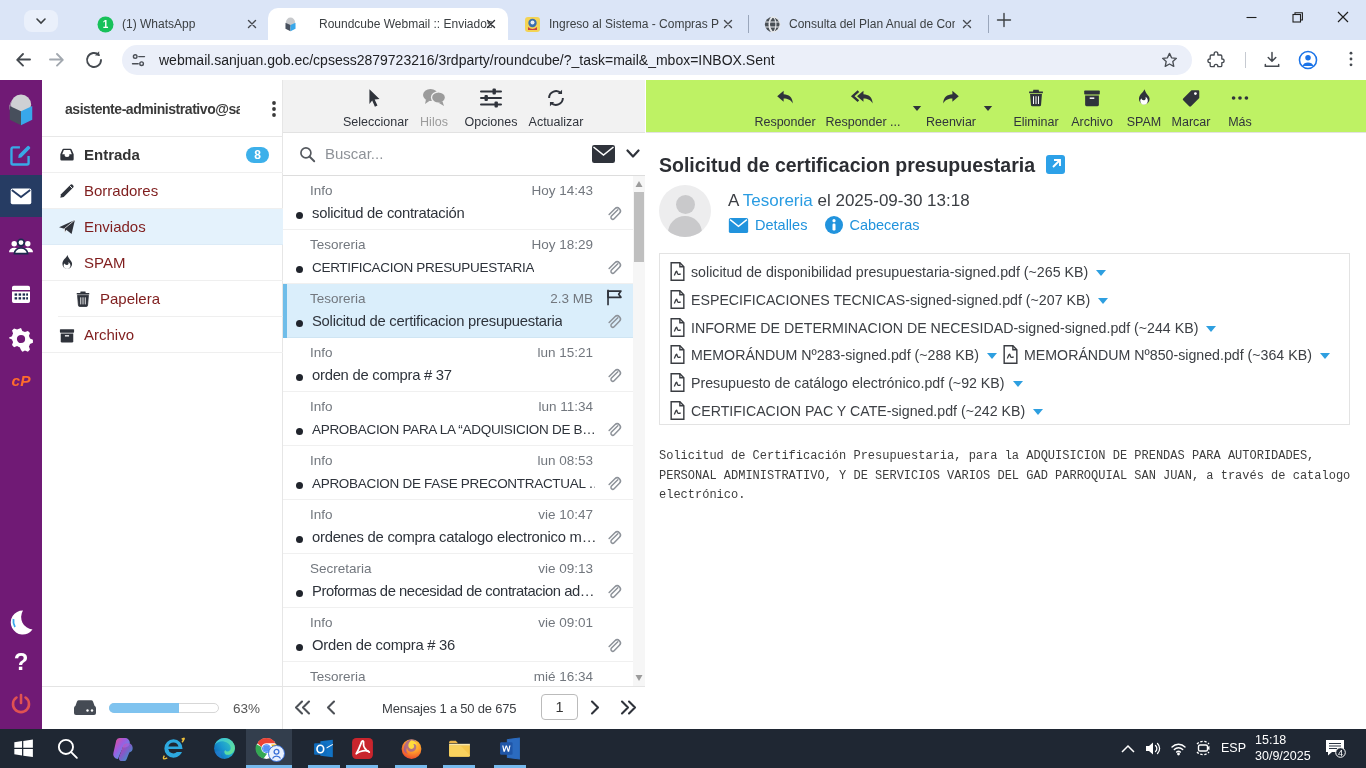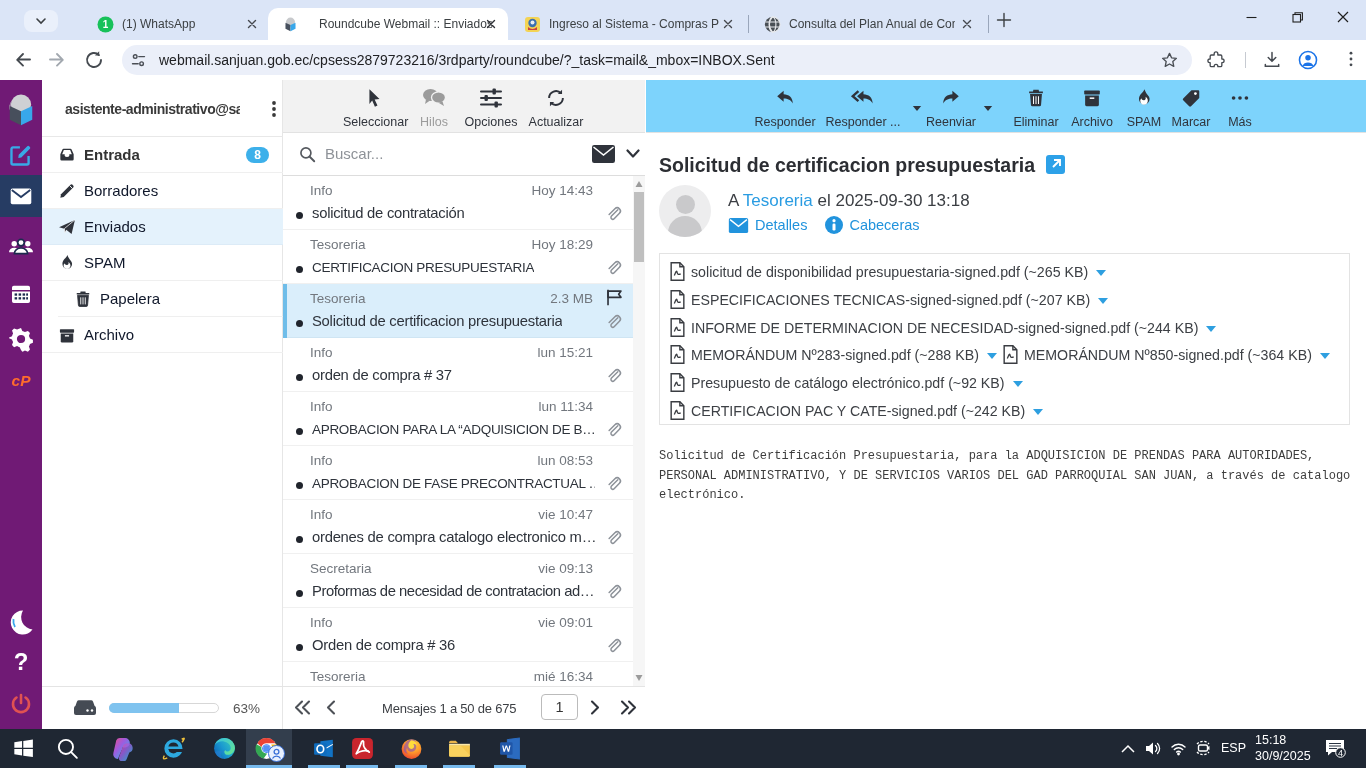--- a/index.html
+++ b/index.html
@@ -26,42 +26,42 @@
 
 #app { left:0; top:80px; width:1366px; height:649px; background:#fff; }
 
 
 #side { position:absolute; left:0; top:0; width:42px; height:649px; background:#701a75; }
 .sideitem { position:absolute; left:0; width:42px; display:flex; align-items:center; justify-content:center; }
 
 
 #folders { position:absolute; left:42px; top:0; width:241px; height:649px; background:#fff; border-right:1px solid #e6e6e6; }
 #acct { position:absolute; left:0; top:0; width:241px; height:57px; border-bottom:1px solid #e8e8e8; }
-.folder { position:absolute; left:0; width:241px; height:36px; border-bottom:1px solid #efefef; display:flex; align-items:center; font-size:15px; color:#0f172a; }
+.folder { position:absolute; left:0; width:241px; height:36px; border-bottom:1px solid #efefef; display:flex; align-items:center; font-size:15px; color:#7f1d1d; }
 .fic { width:20px; height:20px; margin-left:15px; margin-right:7px; flex:none; }
 #quota { position:absolute; left:0; top:606px; width:241px; height:43px; border-top:1px solid #e4e4e4; }
 
 
 #list { position:absolute; left:283px; top:0; width:362px; height:649px; background:#fff; border-right:1px solid #ddd; }
 #listbar { position:absolute; left:0; top:0; width:362px; height:53px; background:#f2f2f2; border-bottom:1px solid #e2e2e2; }
 #search { position:absolute; left:0; top:53px; width:362px; height:43px; background:#fff; border-bottom:1px solid #ddd; }
 .tbtn { position:absolute; top:7px; text-align:center; color:#30343c; }
 .tbtn .lbl { font-size:12.5px; margin-top:2px; }
 .rows { position:absolute; left:0; top:96px; width:350px; }
 .mrow { position:absolute; left:0; width:350px; height:54px; border-bottom:1px solid #f0f0f0; }
 .msender { position:absolute; left:27px; top:7px; font-size:13.5px; color:#72777e; }
 .mdate { position:absolute; right:40px; top:7px; font-size:13.5px; color:#72777e; }
 .msubj { position:absolute; left:29px; top:29px; font-size:14.8px; letter-spacing:-0.25px; color:#2e333b; white-space:nowrap; overflow:hidden; max-width:283px; }
 .mdot { position:absolute; left:13px; top:36px; width:7px; height:7px; border-radius:50%; background:#20242c; }
 .mclip { position:absolute; right:10px; top:29px; width:19px; height:19px; color:#8d9299; }
 #listfoot { position:absolute; left:0; top:606px; width:362px; height:43px; border-top:1px solid #e4e4e4; background:#fff; }
 
 
 #msg { position:absolute; left:646px; top:0; width:720px; height:649px; background:#fff; }
-#msgbar { position:absolute; left:0; top:0; width:720px; height:53px; background:#7dd3fc; border-bottom:1px solid #e2e2e2; }
+#msgbar { position:absolute; left:0; top:0; width:720px; height:53px; background:#bef264; border-bottom:1px solid #e2e2e2; }
 #attbox { position:absolute; left:13px; top:173px; width:691px; height:172px; border:1px solid #e3e3e3; }
 .attrow { position:absolute; left:9px; height:20px; line-height:20px; font-size:14.2px; color:#3d4045; white-space:nowrap; }
 .attrow .sz { color:#3d4045; }
 .pdfic { width:17px; height:19px; margin-right:5px; vertical-align:-4px; }
 .caret { display:inline-block; width:0; height:0; border-left:5.5px solid transparent; border-right:5.5px solid transparent; border-top:6.5px solid #2e9fe0; margin-left:8px; vertical-align:1px; }
 #bodytext { position:absolute; left:13px; top:367px; width:700px; font-family:"Liberation Mono", monospace; font-size:12px; line-height:19.6px; color:#3d3d3d; }
 
 
 #taskbar { left:0; top:729px; width:1366px; height:39px; background:#1f2733; }
 .tkic { position:absolute; top:7px; width:25px; height:25px; display:flex; align-items:center; justify-content:center; }

